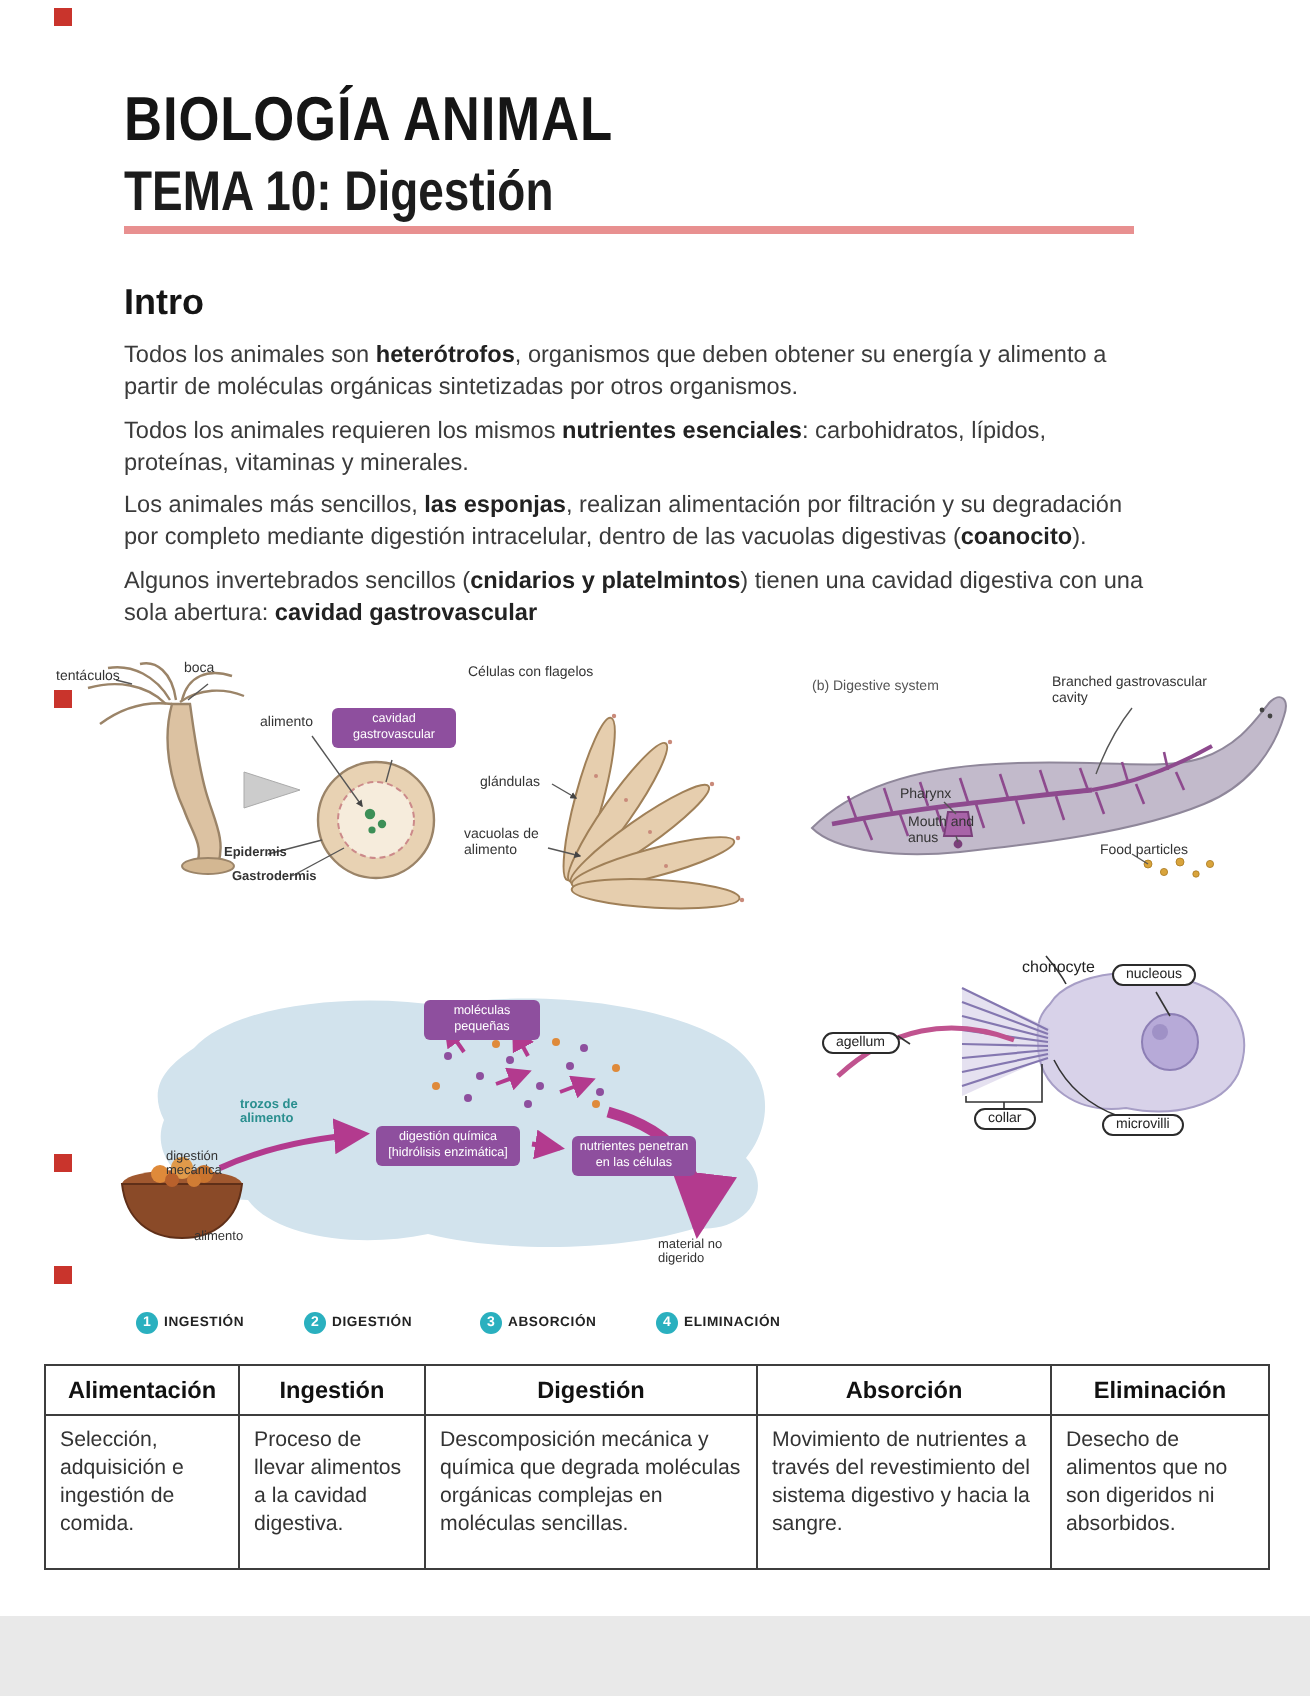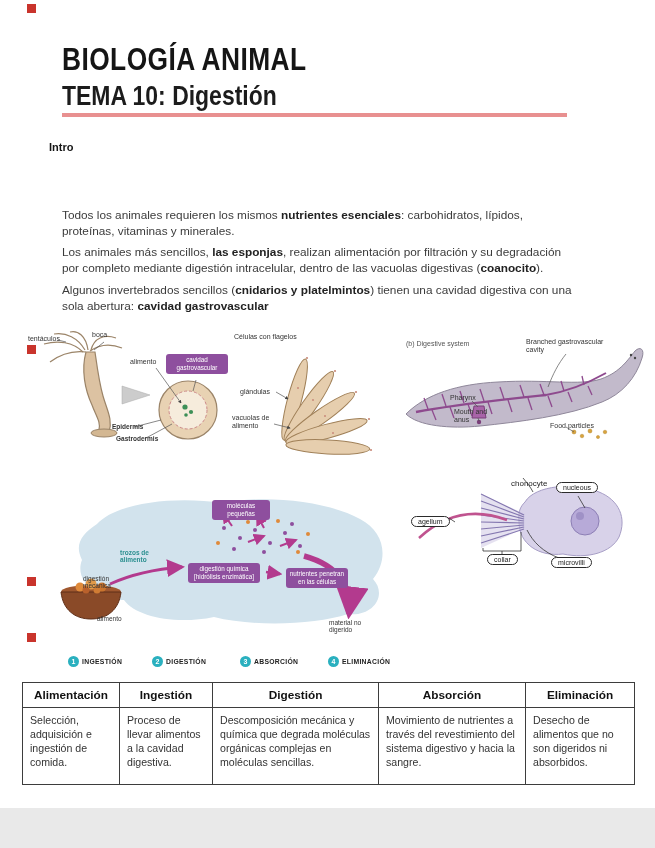--- a/index.html
+++ b/index.html
@@ -8,21 +8,21 @@
 
   .anchor { position:absolute; width:9px; height:9px; background:#c9342c; z-index:6; }
 
   .h-title { position:absolute; left:62px; top:42px; font-size:31px; font-weight:bold; color:#151515;
              transform:scaleX(0.85); transform-origin:0 0; white-space:nowrap; letter-spacing:.5px; }
   .h-sub   { position:absolute; left:62px; top:80px; font-size:28px; font-weight:bold; color:#1c1c1c;
              transform:scaleX(0.82); transform-origin:0 0; white-space:nowrap; }
   .accent-line { position:absolute; left:62px; top:113px; width:505px; height:4px; background:#e89090; }
 
   .h-sec { position:absolute; font-weight:bold; color:#151515; }
-  .h-intro { left:49px; top:141px; font-size:11px;text-align:center; }
+  .h-intro { left:62px; top:141px; font-size:18px;text-align:center; }
   .h-etapas { left:62px; top:466px; font-size:13.8px; }
 
   .para { position:absolute; left:62px; width:515px; font-size:11.8px; line-height:1.36; color:#3b3b3b; }
   .para b { color:#222; }
 
   .fig { position:absolute; }
   .fig svg { position:absolute; left:0; top:0; }
   .fig-label { position:absolute; font-size:7px; color:#333; line-height:1.15; z-index:2; }
   .nowrap { white-space:nowrap; }
   .plabel { position:absolute; background:#8e4f9e; color:#fff; border-radius:3px; padding:2px 3px;
@@ -54,20 +54,21 @@
   <div class="anchor" style="left:27px; top:345px;"></div>
   <div class="anchor" style="left:27px; top:577px;"></div>
   <div class="anchor" style="left:27px; top:633px;"></div>
 
   <h1 class="h-title">BIOLOGÍA ANIMAL</h1>
   <h2 class="h-sub">TEMA 10: Digestión</h2>
   <div class="accent-line"></div>
 
   <h3 class="h-sec h-intro">Intro</h3>
 
+  <p class="para" style="top:169px;"><span>Todos los animales son </span><b>heterótrofos</b><span>, organismos que deben obtener su energía y alimento a partir de moléculas orgánicas sintetizadas por otros organismos.</span></p>
 
   <p class="para" style="top:207px;"><span>Todos los animales requieren los mismos </span><b>nutrientes esenciales</b><span>: carbohidratos, lípidos, proteínas, vitaminas y minerales.</span></p>
 
   <p class="para" style="top:244px;"><span>Los animales más sencillos, </span><b>las esponjas</b><span>, realizan alimentación por filtración y su degradación por completo mediante digestión intracelular, dentro de las vacuolas digestivas (</span><b>coanocito</b><span>).</span></p>
 
   <p class="para" style="top:282px;"><span>Algunos invertebrados sencillos (</span><b>cnidarios y platelmintos</b><span>) tienen una cavidad digestiva con una sola abertura: </span><b>cavidad gastrovascular</b></p>
 
   <div class="fig" style="left:28px; top:328px; width:370px; height:136px;">
     <svg width="370" height="136" viewBox="0 0 370 136">
       <defs>

